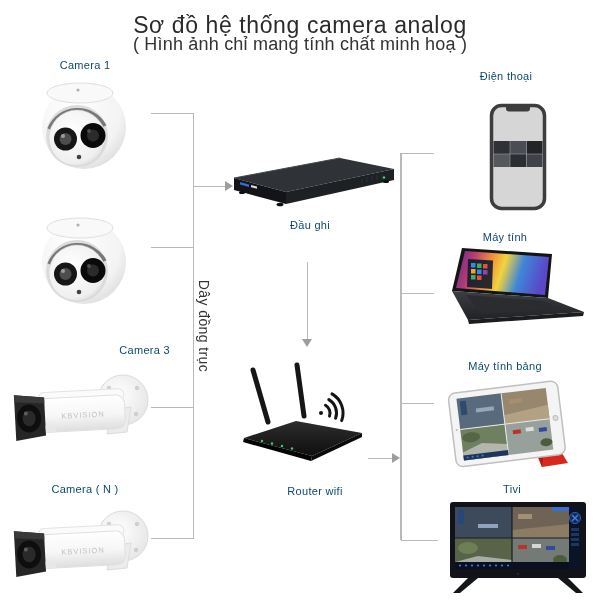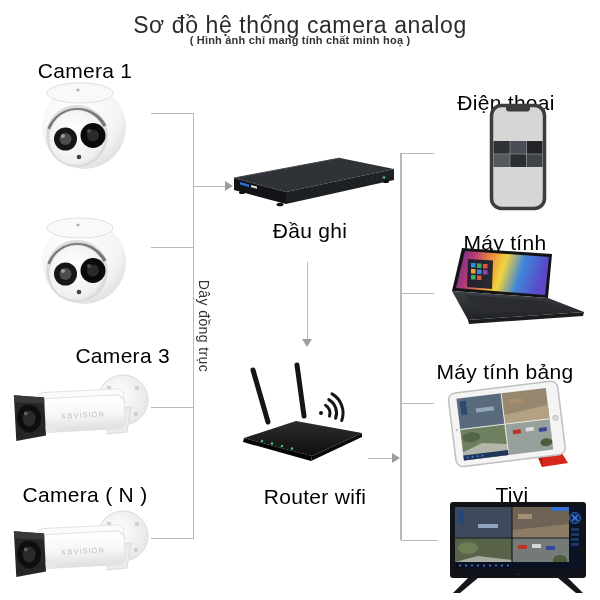--- a/index.html
+++ b/index.html
@@ -1,21 +1,21 @@
 <!DOCTYPE html>
 <html><head>
 <meta charset="utf-8">
 <style>
   html,body{margin:0;padding:0;background:#fff;}
   .canvas{position:relative;width:600px;height:600px;background:#ffffff;overflow:hidden;
           font-family:"Liberation Sans", sans-serif;color:#333;}
   .abs{position:absolute;}
   .title{left:0;top:12px;width:600px;text-align:center;font-size:23px;letter-spacing:.6px;color:#2b2b2b;}
-  .subtitle{left:0;top:34px;width:600px;text-align:center;font-size:11px;letter-spacing:.2px;color:#333;font-weight:bold;}
-  .lbl{font-size:21px;text-align:center;color:#000000;letter-spacing:.3px;white-space:nowrap;}
+  .subtitle{left:0;top:34px;width:600px;text-align:center;font-size:18px;letter-spacing:.2px;color:#333;}
+  .lbl{font-size:11px;text-align:center;color:#0c4a6e;letter-spacing:.3px;white-space:nowrap;}
   .line{background:#b9b9b9;}
   .arrow-right{width:0;height:0;border-left:8px solid #9e9e9e;border-top:5px solid transparent;border-bottom:5px solid transparent;}
   .arrow-down{width:0;height:0;border-top:8px solid #9e9e9e;border-left:5px solid transparent;border-right:5px solid transparent;}
   .cable-label{left:144px;top:318px;width:120px;text-align:center;font-size:14px;color:#333;
                transform:rotate(90deg);letter-spacing:.4px;}
   svg{display:block;}
 </style>
 </head>
 <body>
 
@@ -208,21 +208,21 @@
 
   <div class="abs line" style="left:368px;top:457.5px;width:25px;height:1.5px;"></div>
   <div class="abs arrow-right" style="left:392px;top:453px;"></div>
 
   <div class="abs line" style="left:400px;top:153px;width:1.5px;height:387px;"></div>
   <div class="abs line" style="left:401px;top:152.5px;width:33px;height:1.5px;"></div>
   <div class="abs line" style="left:401px;top:292.5px;width:33px;height:1.5px;"></div>
   <div class="abs line" style="left:401px;top:402.5px;width:33px;height:1.5px;"></div>
   <div class="abs line" style="left:401px;top:539.5px;width:37px;height:1.5px;"></div>
 
-  <div class="abs lbl" style="left:436px;top:91px;width:140px;">Điện thoại</div>
+  <div class="abs lbl" style="left:436px;top:70px;width:140px;">Điện thoại</div>
   <div class="abs lbl" style="left:435px;top:231px;width:140px;">Máy tính</div>
   <div class="abs lbl" style="left:425px;top:360px;width:160px;">Máy tính bảng</div>
   <div class="abs lbl" style="left:442px;top:483px;width:140px;">Tivi</div>
 
   <svg class="abs" style="left:489px;top:103px;" width="58" height="108" viewBox="0 0 58 108">
     <rect x="2.5" y="2.5" width="53" height="103" rx="10" fill="#d6d6d6" stroke="#3d3d3d" stroke-width="3.5"></rect>
     <path d="M 17 2.5 h 24 v 3 a 3 3 0 0 1 -3 3 h -18 a 3 3 0 0 1 -3 -3 Z" fill="#3d3d3d"></path>
     <g>
       <rect x="4.5" y="38" width="16.5" height="13" fill="#2e3136"></rect>
       <rect x="21" y="38" width="16.5" height="13" fill="#4a4e54"></rect>

